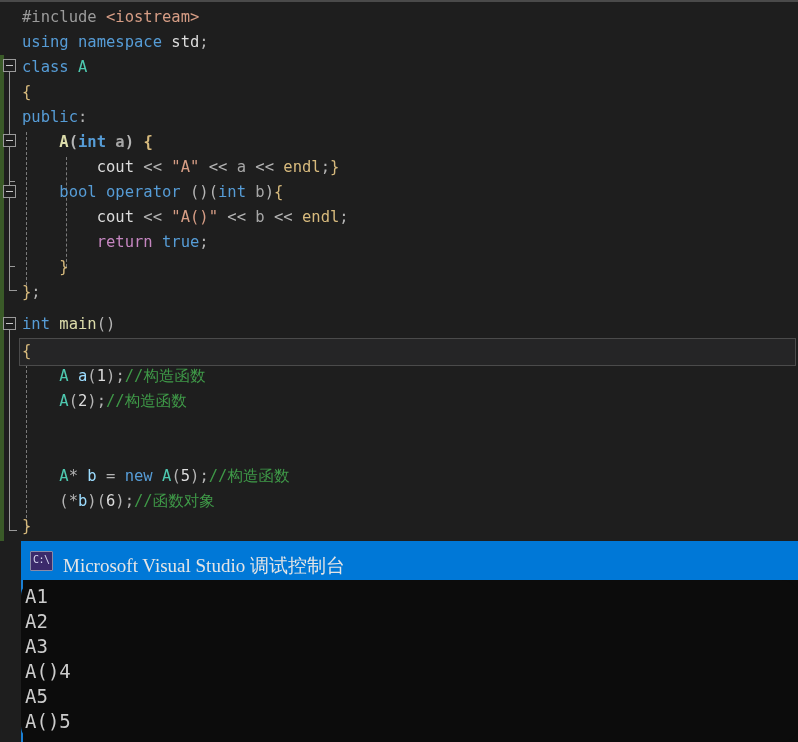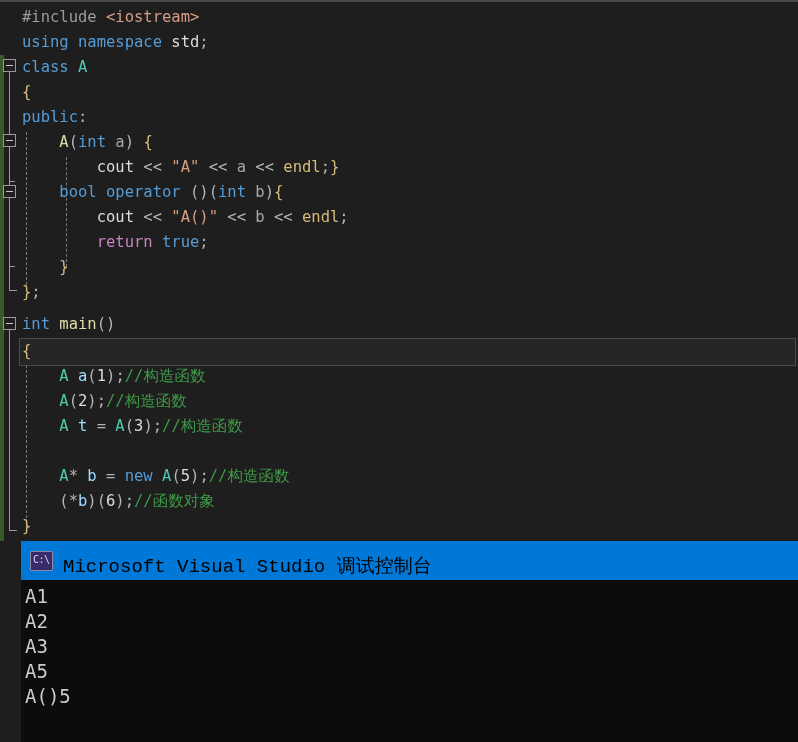--- a/index.html
+++ b/index.html
@@ -74,25 +74,25 @@
   #console-icon{
     width:21px;height:18px;margin-left:9px;margin-right:10px;
     background:#3b2a6b;border:1px solid #8a8aa8;border-radius:1px;
     position:relative;flex:none;
   }
   #console-icon .glyph{
     position:absolute;left:2px;top:2px;font-size:10px;line-height:12px;
     color:#d8d8f0;font-family:"DejaVu Sans Mono",monospace;letter-spacing:-0.5px;
   }
   #console-title-text{
-    color:#000000;font-size:19px;font-family:Liberation Mono, monospace;margin-top:10px;
+    color:#e5e5e5;font-size:19px;font-family:Liberation Serif, serif;margin-top:10px;
   }
   #console-body{
     position:absolute;left:0;top:39px;right:0;bottom:0;
-    background:#0c0c0c;padding:4px 0 0 4px;box-sizing:border-box;
+    background:#0c0c0c;padding:4px 0 0 4px;box-sizing:border-box;border-radius:16px;
   }
   .outline{
     color:#cccccc;font-size:19px;line-height:25px;
     font-family:"DejaVu Sans Mono","Liberation Mono",monospace;white-space:pre;
   }
   
   #console-leftedge{
     position:absolute;left:0;top:39px;bottom:0;width:2px;background:#1a7fd4;
   }
   #watermark{
@@ -129,45 +129,45 @@
   <div class="guide" style="left:66px;top:155px;height:110px;"></div>
   <div class="guide" style="left:26px;top:358px;height:168px;"></div>
 
   <div class="curline" style="top:336px;"></div>
 
   <div class="line" style="top:3px;"><span class="code"><span class="t-pre">#include</span><span class="t-plain"> </span><span class="t-inc">&lt;iostream&gt;</span></span></div>
   <div class="line" style="top:53px;"><span class="code"><span class="t-kw">class</span><span class="t-plain"> </span><span class="t-type">A</span></span></div>
   <div class="line" style="top:28px;"><span class="code"><span class="t-kw">using</span><span class="t-plain"> </span><span class="t-kw">namespace</span><span class="t-plain"> </span><span class="t-plain">std</span><span class="t-op">;</span></span></div>
   <div class="line" style="top:78px;"><span class="code"><span class="t-brace">{</span></span></div>
   <div class="line" style="top:103px;"><span class="code"><span class="t-kw">public</span><span class="t-op">:</span></span></div>
-  <div class="line" style="top:128px;"><span class="code"><span class="t-plain">    </span><span class="t-fn">A</span><span class="t-op">(</span><span class="t-kw">int</span><span class="t-plain"> </span><span class="t-ident">a</span><span class="t-op">) </span><span class="t-brace">{</span></span></div>
+  <div class="line" style="top:128px;font-weight:bold;"><span class="code"><span class="t-plain">    </span><span class="t-fn">A</span><span class="t-op">(</span><span class="t-kw">int</span><span class="t-plain"> </span><span class="t-ident">a</span><span class="t-op">) </span><span class="t-brace">{</span></span></div>
   <div class="line" style="top:153px;"><span class="code"><span class="t-plain">        </span><span class="t-plain">cout</span><span class="t-op"> &lt;&lt; </span><span class="t-str">"A"</span><span class="t-op"> &lt;&lt; </span><span class="t-ident">a</span><span class="t-op"> &lt;&lt; </span><span class="t-brace">endl</span><span class="t-op">;</span><span class="t-brace">}</span></span></div>
   <div class="line" style="top:178px;"><span class="code"><span class="t-plain">    </span><span class="t-kw">bool</span><span class="t-plain"> </span><span class="t-kw">operator</span><span class="t-plain"> </span><span class="t-op">()</span><span class="t-op">(</span><span class="t-kw">int</span><span class="t-plain"> </span><span class="t-ident">b</span><span class="t-op">)</span><span class="t-brace">{</span></span></div>
   <div class="line" style="top:203px;"><span class="code"><span class="t-plain">        </span><span class="t-plain">cout</span><span class="t-op"> &lt;&lt; </span><span class="t-str">"A()"</span><span class="t-op"> &lt;&lt; </span><span class="t-ident">b</span><span class="t-op"> &lt;&lt; </span><span class="t-brace">endl</span><span class="t-op">;</span></span></div>
   <div class="line" style="top:228px;"><span class="code"><span class="t-plain">        </span><span class="t-ctl">return</span><span class="t-plain"> </span><span class="t-kw">true</span><span class="t-op">;</span></span></div>
   <div class="line" style="top:253px;"><span class="code"><span class="t-plain">    </span><span class="t-brace">}</span></span></div>
   <div class="line" style="top:278px;"><span class="code"><span class="t-brace">}</span><span class="t-op">;</span></span></div>
   <div class="line" style="top:310px;"><span class="code"><span class="t-kw">int</span><span class="t-plain"> </span><span class="t-fn">main</span><span class="t-op">()</span></span></div>
   <div class="line" style="top:337px;"><span class="code"><span class="t-brace">{</span></span></div>
   <div class="line" style="top:362px;"><span class="code"><span class="t-plain">    </span><span class="t-type">A</span><span class="t-plain"> </span><span class="t-var">a</span><span class="t-op">(</span><span class="t-plain">1</span><span class="t-op">);</span><span class="t-cmt">//构造函数</span></span></div>
   <div class="line" style="top:387px;"><span class="code"><span class="t-plain">    </span><span class="t-type">A</span><span class="t-op">(</span><span class="t-plain">2</span><span class="t-op">);</span><span class="t-cmt">//构造函数</span></span></div>
-  <div class="line" style="top:412px;"><span class="code"><span class="t-plain">    </span><span class="t-type">A</span><span class="t-plain"> </span><span class="t-var">t</span><span class="t-op"> = </span><span class="t-type">A</span><span class="t-op">(</span><span class="t-plain">3</span><span class="t-op">);</span><span class="t-cmt">//构造函数</span></span></div>
   <div class="line" style="top:462px;"><span class="code"><span class="t-plain">    </span><span class="t-type">A</span><span class="t-op">*</span><span class="t-plain"> </span><span class="t-var">b</span><span class="t-op"> = </span><span class="t-kw">new</span><span class="t-plain"> </span><span class="t-type">A</span><span class="t-op">(</span><span class="t-plain">5</span><span class="t-op">);</span><span class="t-cmt">//构造函数</span></span></div>
   <div class="line" style="top:487px;"><span class="code"><span class="t-plain">    </span><span class="t-op">(*</span><span class="t-var">b</span><span class="t-op">)(</span><span class="t-plain">6</span><span class="t-op">);</span><span class="t-cmt">//函数对象</span></span></div>
   <div class="line" style="top:512px;"><span class="code"><span class="t-brace">}</span></span></div>
 </div>
 
 <div id="console">
   <div id="console-title">
     <div id="console-icon">
       <span class="glyph">C:\</span>
     </div>
     <span id="console-title-text">Microsoft Visual Studio 调试控制台</span>
   </div>
   <div id="console-leftedge"></div>
   <div id="console-body">
     <div class="outline">A1</div>
     <div class="outline">A2</div>
     <div class="outline">A3</div>
+    <div class="outline">A()4</div>
     <div class="outline">A5</div>
     <div class="outline">A()5</div>
   </div>
 </div>
 
 </body></html>

